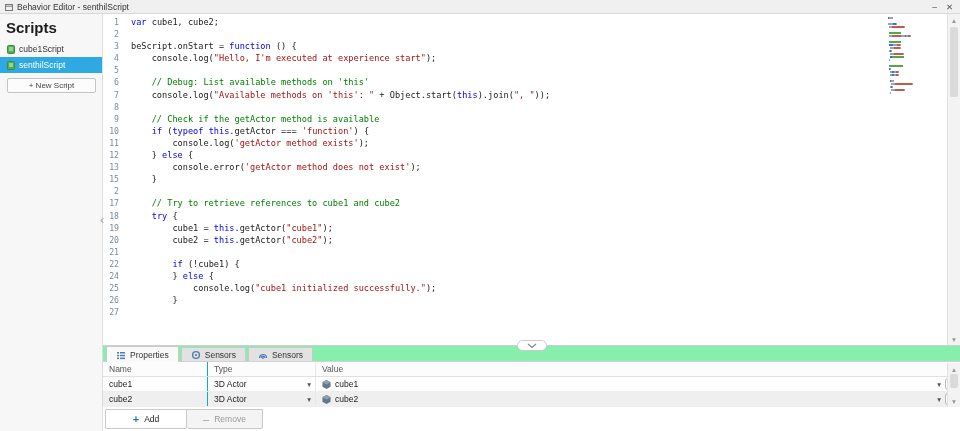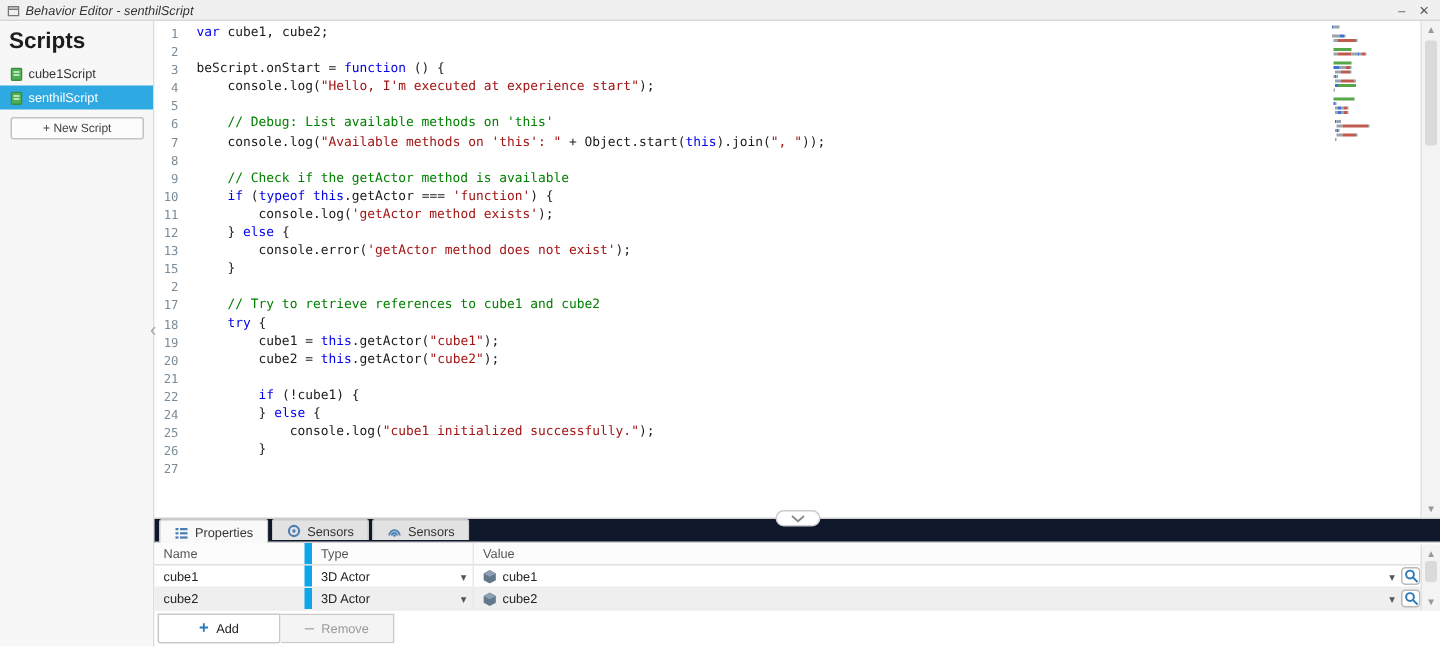--- a/index.html
+++ b/index.html
@@ -7,21 +7,21 @@
   body {
     width:960px; height:431px; overflow:hidden; position:relative;
     background:#fff; color:#222;
     font-family:"Liberation Sans","DejaVu Sans",sans-serif; font-size:9px;
   }
   
   .titlebar {
     height:14px; background:#f0f0f0; border-bottom:1px solid #d8d8d8;
     display:flex; align-items:center; gap:4px; padding:0 5px;
   }
-  .titlebar .title { font-size:8.5px; color:#333;font-style:italic; }
+  .titlebar .title { font-size:8.5px; color:#333; }
   .titlebar .controls { margin-left:auto; display:flex; gap:9px; color:#555; font-size:8.5px; padding-right:2px; }
   .titlebar .controls span { cursor:default; line-height:12px; }
   
   .sidebar {
     position:absolute; left:0; top:14px; bottom:0; width:103px;
     background:#f7f7f7; border-right:1px solid #dcdcdc;
   }
   .sidebar-header { font-weight:bold; font-size:15px; padding:5px 6px 5px; color:#1d1d1d; }
   .script-item { display:flex; align-items:center; gap:4px; height:16px; padding:0 7px; font-size:8.5px; color:#333; }
   .script-item.selected { background:#2fa9e1; color:#fff; }
@@ -57,33 +57,33 @@
   .sb-arrow.down { position:absolute; bottom:0; left:0; right:0; }
   .sb-thumb { position:absolute; top:13px; left:2px; right:2px; height:70px; background:#dadada; border-radius:2px; }
   .collapse-left { position:absolute; left:-3px; top:198px; color:#a8a8a8; font-size:13px; z-index:2; }
   .collapse-bottom {
     position:absolute; bottom:-6px; left:50%; margin-left:-15px; width:30px; height:11px;
     background:#fff; border:1px solid #ccc; border-radius:6px; z-index:3;
     display:flex; align-items:center; justify-content:center;
   }
   
   .panel { height:86px; border-top:1px solid #cfcfcf; background:#fff; position:relative; }
-  .tabs { height:16px; background:#0f172a; border-bottom:1px solid #d2d2d2; display:flex; padding-left:3px; gap:2px; }
+  .tabs { height:16px; background:#86efac; border-bottom:1px solid #d2d2d2; display:flex; align-items:flex-end; padding-left:3px; gap:2px; }
   .tab {
     height:14px; display:flex; align-items:center; gap:4px; padding:0 9px;
     font-size:8.5px; color:#333; background:#e2e2e2;
     border:1px solid #c9c9c9; border-bottom:none; border-radius:2px 2px 0 0;
   }
   .tab.selected { background:#f9f9f9; height:16px; margin-bottom:-1px; }
   .tab .ticon { display:flex; align-items:center; }
   .grid-header { display:flex; height:15px; align-items:center; color:#555; font-size:8.5px; border-bottom:1px solid #e0e0e0; background:#fcfcfc; padding-right:15px; }
-  .col-name  { width:105px; padding-left:6px; border-right:5px solid #0ea5e9; height:100%; display:flex; align-items:center; }
+  .col-name  { width:105px; padding-left:6px; border-right:1px solid #0ea5e9; height:100%; display:flex; align-items:center; }
   .col-type  { width:108px; padding-left:6px; border-right:1px solid #e8e8e8; height:100%; display:flex; align-items:center; }
   .col-value { flex:1; padding-left:6px; height:100%; display:flex; align-items:center; }
-  .grid-row { display:flex; height:15px; align-items:center; font-size:8.5px; border-bottom:1px solid #eeeeee; padding-right:13px; }
+  .grid-row { display:flex; height:15px; align-items:center; font-size:8.5px; border-bottom:1px solid #eeeeee; padding-right:2px; }
   .grid-row.alt { background:#efefef; }
   .type-combo { width:100%; display:flex; align-items:center; justify-content:space-between; padding-right:4px; }
   .value-combo { flex:1; display:flex; align-items:center; gap:4px; }
   .dd { color:#555; font-size:7.5px; }
   .value-combo .dd { margin-left:auto; }
   .search-btn {
     width:13px; height:12px; margin-left:4px; background:#fff;
     border:1px solid #b9b9b9; border-radius:3px;
     display:flex; align-items:center; justify-content:center;
   }

